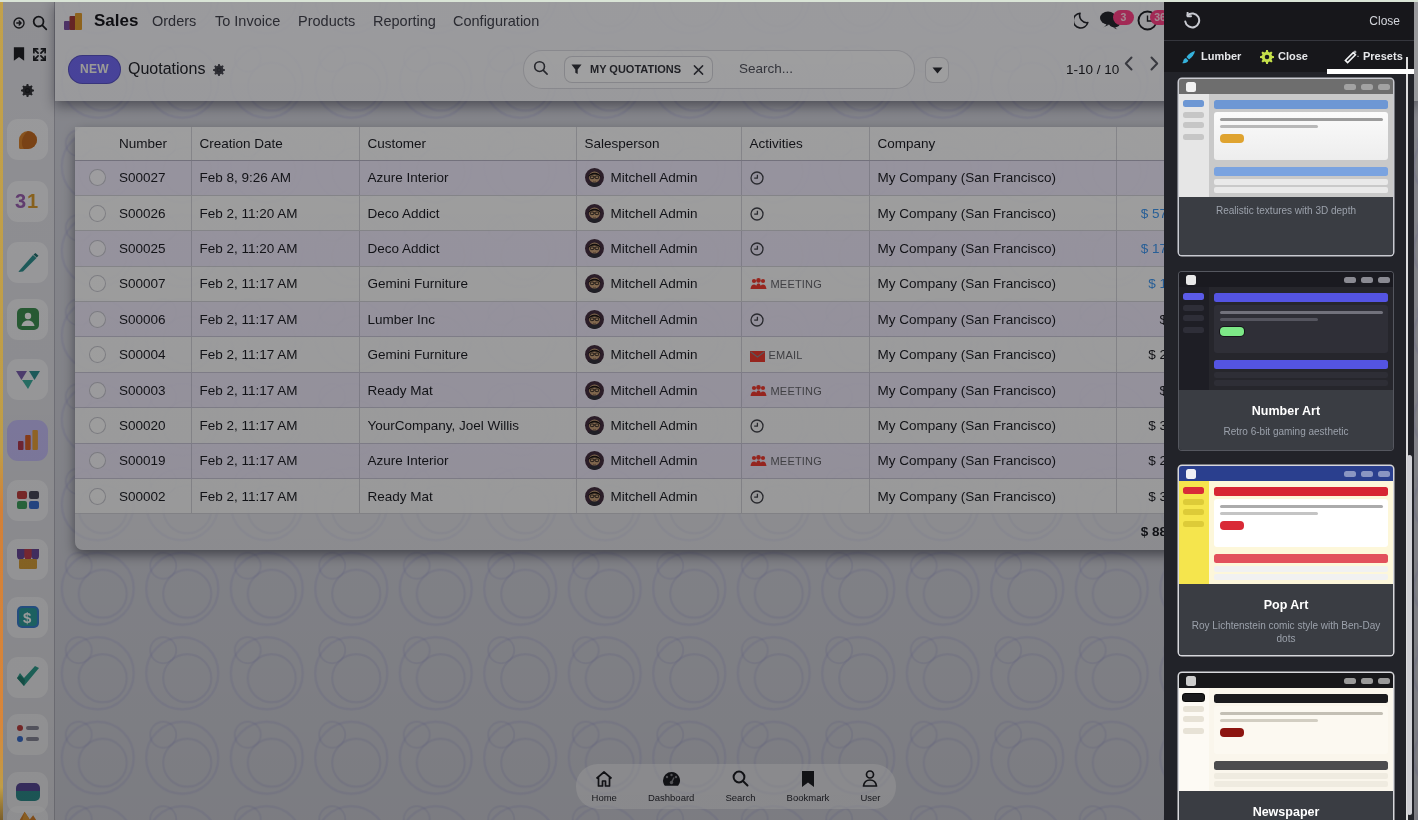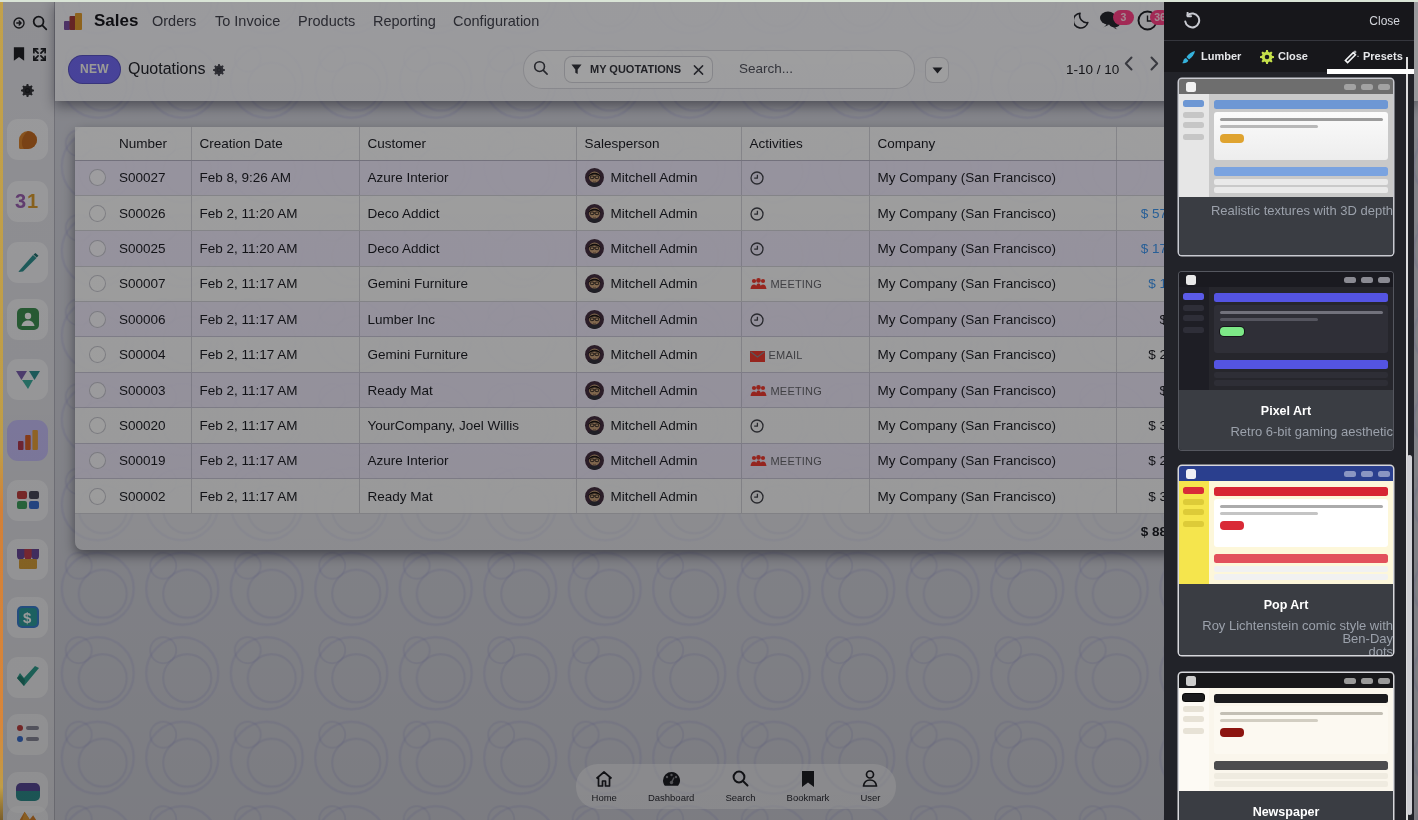--- a/index.html
+++ b/index.html
@@ -59,21 +59,21 @@
 
   
   #panel { position:absolute; right:4px; top:0; width:250px; height:820px; background:#222329; z-index:40; }
   #phead { position:absolute; left:0; top:0; width:250px; height:41px; background:#17171b; border-bottom:1px solid #35363d; }
   #ptabs { position:absolute; left:0; top:41px; width:250px; height:31px; background:#17171b; }
   .ptab { position:absolute; top:0; height:31px; line-height:31px; font-size:11px; font-weight:bold; color:#e6e7ea; }
   #punderline { position:absolute; left:163px; top:69px; width:87px; height:5px; background:#fff; }
   .card { position:absolute; left:15px; width:214px; border-radius:3px; overflow:hidden; }
   .cap { background:#3a3d43; text-align:center; }
   .cap .t { font-size:12.5px; font-weight:bold; color:#fff; padding-top:14px; }
-  .cap .d { font-size:13px; color:#9ba1ab; padding-top:7px; line-height:13px;text-align:right; }
+  .cap .d { font-size:10px; color:#9ba1ab; padding-top:7px; line-height:13px; }
   .prev { position:relative; height:118px; }
   .ptbar { position:absolute; left:0; top:0; width:100%; height:15px; }
   .wsq { position:absolute; left:7px; top:2.5px; width:10px; height:10px; border-radius:2.5px; }
   .pill { position:absolute; border-radius:2.5px; }
   .psb { position:absolute; left:0; top:15px; width:30px; bottom:0; }
   .pmain { position:absolute; left:30px; right:0; top:15px; bottom:0; }
   .hbar { position:absolute; left:5px; right:5px; height:9px; border-radius:2.5px; }
   .pcard { position:absolute; left:5px; right:5px; border-radius:3px; }
   .prow { position:absolute; border-radius:2px; }
 </style>
@@ -718,21 +718,21 @@
             <div class="prow" style="left:6px;right:5px;top:6px;height:3px;background:#72727c;"></div>
             <div class="prow" style="left:6px;top:13px;width:98px;height:3px;background:#55555f;"></div>
             <div class="prow" style="left:6px;top:22px;width:24px;height:9px;border-radius:4px;background:#7de887;box-shadow:0 0 0 1px #15151a;"></div>
           </div>
           <div class="hbar" style="top:73px;background:#5454e2;"></div>
           <div class="prow" style="left:5px;right:5px;top:85px;height:6px;background:#2e2e36;"></div>
           <div class="prow" style="left:5px;right:5px;top:93px;height:6px;background:#2e2e36;"></div>
         </div>
       </div>
       <div class="cap" style="height:60px;">
-          <div class="t">Pixel Art</div>
+          <div class="t">Number Art</div>
           <div class="d">Retro 6-bit gaming aesthetic</div>
         </div>
     </div>
 
     <div class="card" style="top:673px;height:147px;box-shadow:0 0 0 1.5px rgba(235,235,240,0.9);border-radius:3px 3px 0 0;">
       <div class="prev" style="background:#faf6ec;">
         <div class="ptbar" style="background:#17171a;"></div>
         <div class="wsq" style="background:#cdcdcd;"></div>
         <div class="pill" style="right:37px;top:5px;width:12px;height:5.5px;background:#9a9a9a;"></div>
         <div class="pill" style="right:20px;top:5px;width:12px;height:5.5px;background:#9a9a9a;"></div>

